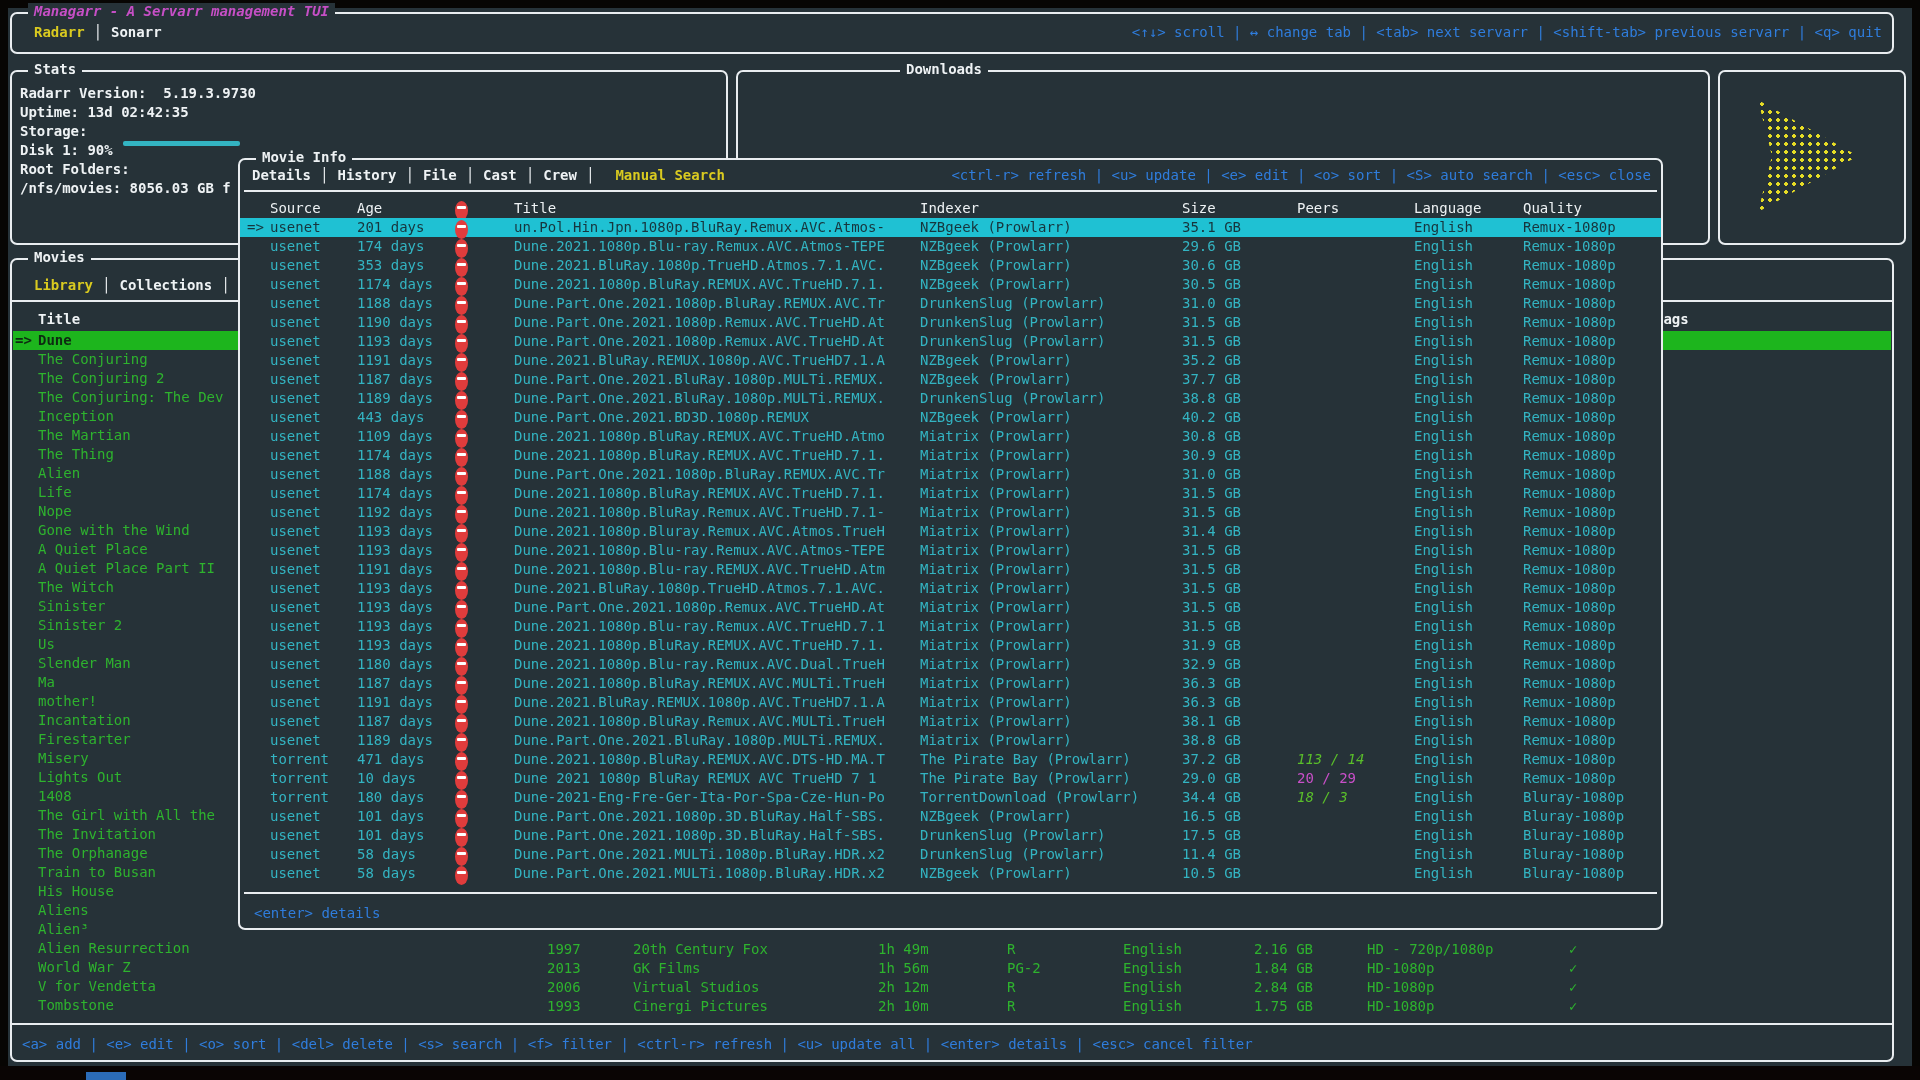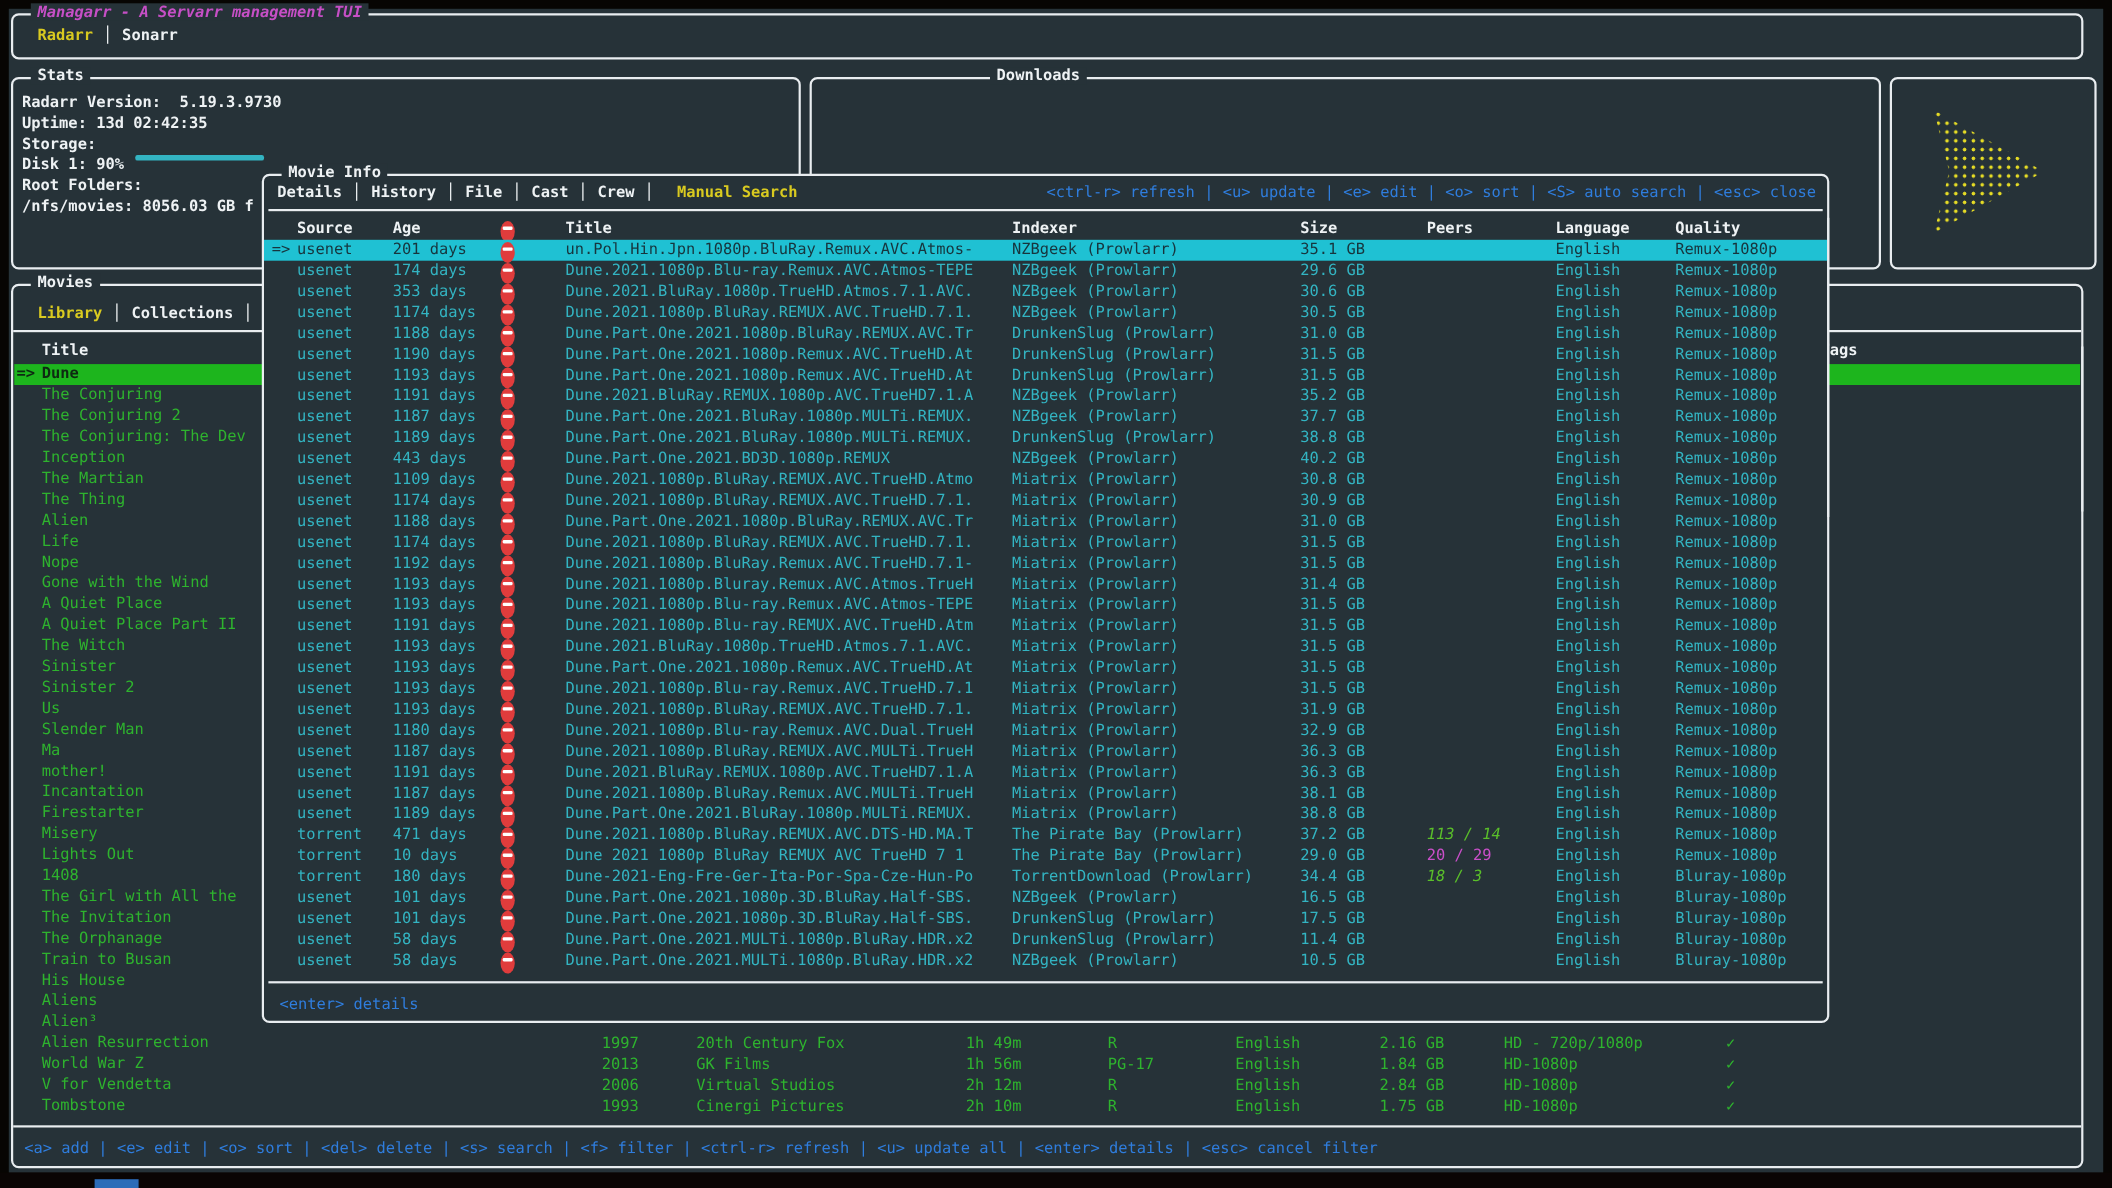--- a/index.html
+++ b/index.html
@@ -77,21 +77,21 @@
   .movies-keys{position:absolute;left:10px;top:771px;height:26px;line-height:26px;}
   .mv-scroll{position:absolute;right:-2px;top:55px;width:2px;height:150px;background:var(--border);}
 
   
   .modal{left:238px;top:158px;width:1425px;height:772px;z-index:10;}
   .modal-top{position:absolute;left:12px;right:10px;top:4px;height:22px;line-height:22px;display:flex;justify-content:space-between;}
   .modal-tabs{display:flex;align-items:center;font-weight:bold;white-space:pre;}
   .modal-sep{left:4px;right:4px;top:30px;}
   .mtable{position:absolute;left:0;top:39px;right:0;}
   .mrow{position:relative;height:19px;line-height:19px;color:var(--cyan);white-space:pre;}
-  .mrow.mheader{color:var(--white);font-weight:bold;padding-left:32px;}
+  .mrow.mheader{color:var(--white);font-weight:normal;padding-left:32px;}
   .mrow span{position:absolute;height:19px;}
   .c-sel{left:7px;width:24px;}
   .c-source{left:30px;width:86px;}
   .c-age{left:117px;width:97px;}
   .c-flag{left:215px;width:32px;}
   .c-title{left:274px;width:404px;overflow:hidden;}
   .c-indexer{left:680px;width:260px;overflow:hidden;}
   .c-size{left:942px;width:112px;}
   .c-peers{left:1057px;width:116px;}
   .c-lang{left:1174px;width:106px;}
@@ -112,20 +112,21 @@
 </head>
 <body>
 
 <div class="screen">
   <div class="tui-bg"></div>
 
   <div class="panel top-panel">
     <span class="panel-title magenta">Managarr - A Servarr management TUI</span>
     <div class="top-inner">
       <div class="tabs" id="servarr-tabs"><span class="tab yellow">Radarr</span><span class="tabsep">│</span><span class="tab white">Sonarr</span></div>
+      <div class="keys">&lt;↑↓&gt; scroll | ↔ change tab | &lt;tab&gt; next servarr | &lt;shift-tab&gt; previous servarr | &lt;q&gt; quit</div>
     </div>
   </div>
 
   <div class="panel stats-panel">
     <span class="panel-title">Stats</span>
     <div class="stats-lines" id="stats-lines">
         <div class="stat-line"><span>Radarr Version:  5.19.3.9730</span></div>
         <div class="stat-line"><span>Uptime: 13d 02:42:35</span></div>
         <div class="stat-line"><span>Storage:</span></div>
         <div class="stat-line"><span>Disk 1: 90%</span><span class="disk-bar"></span></div>
@@ -182,21 +183,21 @@
         <div class="srow"><span>His House</span></div>
         <div class="srow"><span>Aliens</span></div>
         <div class="srow"><span>Alien³</span></div>
         <div class="srow"><span>Alien Resurrection</span></div>
         <div class="srow"><span>World War Z</span></div>
         <div class="srow"><span>V for Vendetta</span></div>
         <div class="srow"><span>Tombstone</span></div>
       </div>
     <div class="bg-rows" id="bg-rows">
         <div class="brow" style="top: 680px; left: 0px; right: 0px;"><span class="b-year">1997</span><span class="b-studio">20th Century Fox</span><span class="b-runtime">1h 49m</span><span class="b-rating">R</span><span class="b-lang">English</span><span class="b-size">2.16 GB</span><span class="b-quality">HD - 720p/1080p</span><span class="b-mon">✓</span></div>
-        <div class="brow" style="top: 699px; left: 0px; right: 0px;"><span class="b-year">2013</span><span class="b-studio">GK Films</span><span class="b-runtime">1h 56m</span><span class="b-rating">PG-17</span><span class="b-lang">English</span><span class="b-size">1.84 GB</span><span class="b-quality">HD-1080p</span><span class="b-mon">✓</span></div>
+        <div class="brow" style="top: 699px; left: 0px; right: 0px;"><span class="b-year">2013</span><span class="b-studio">GK Films</span><span class="b-runtime">1h 56m</span><span class="b-rating">PG-2</span><span class="b-lang">English</span><span class="b-size">1.84 GB</span><span class="b-quality">HD-1080p</span><span class="b-mon">✓</span></div>
         <div class="brow" style="top: 718px; left: 0px; right: 0px;"><span class="b-year">2006</span><span class="b-studio">Virtual Studios</span><span class="b-runtime">2h 12m</span><span class="b-rating">R</span><span class="b-lang">English</span><span class="b-size">2.84 GB</span><span class="b-quality">HD-1080p</span><span class="b-mon">✓</span></div>
         <div class="brow" style="top: 737px; left: 0px; right: 0px;"><span class="b-year">1993</span><span class="b-studio">Cinergi Pictures</span><span class="b-runtime">2h 10m</span><span class="b-rating">R</span><span class="b-lang">English</span><span class="b-size">1.75 GB</span><span class="b-quality">HD-1080p</span><span class="b-mon">✓</span></div>
       </div>
     <div class="mv-scroll"></div>
     <div class="hline movies-bottom-sep"></div>
     <div class="movies-keys keys">&lt;a&gt; add | &lt;e&gt; edit | &lt;o&gt; sort | &lt;del&gt; delete | &lt;s&gt; search | &lt;f&gt; filter | &lt;ctrl-r&gt; refresh | &lt;u&gt; update all | &lt;enter&gt; details | &lt;esc&gt; cancel filter</div>
   </div>
 
   <div class="panel modal">
     <span class="panel-title">Movie Info</span>

